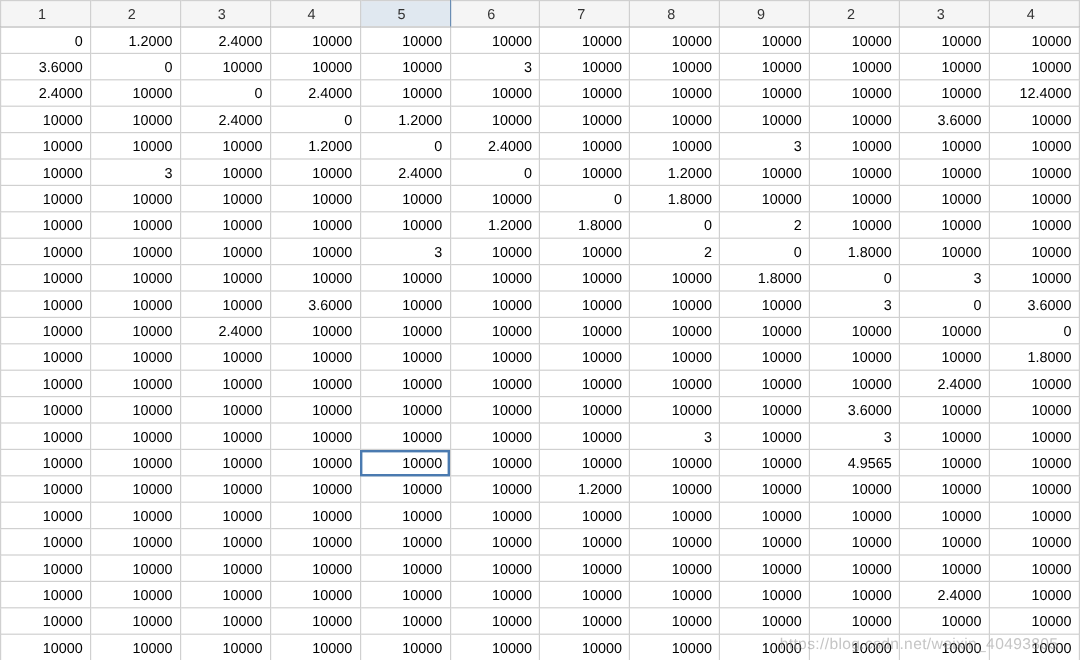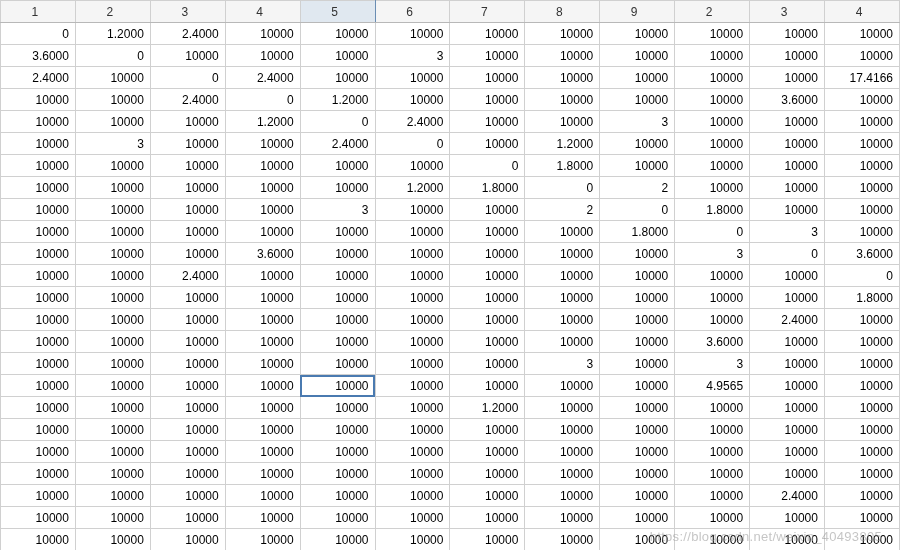--- a/index.html
+++ b/index.html
@@ -113,21 +113,21 @@
         <td>10000</td>
         <td>0</td>
         <td>2.4000</td>
         <td>10000</td>
         <td>10000</td>
         <td>10000</td>
         <td>10000</td>
         <td>10000</td>
         <td>10000</td>
         <td>10000</td>
-        <td>17.4166</td>
+        <td>12.4000</td>
       </tr>
       <tr>
         <td>10000</td>
         <td>10000</td>
         <td>2.4000</td>
         <td>0</td>
         <td>1.2000</td>
         <td>10000</td>
         <td>10000</td>
         <td>10000</td>

